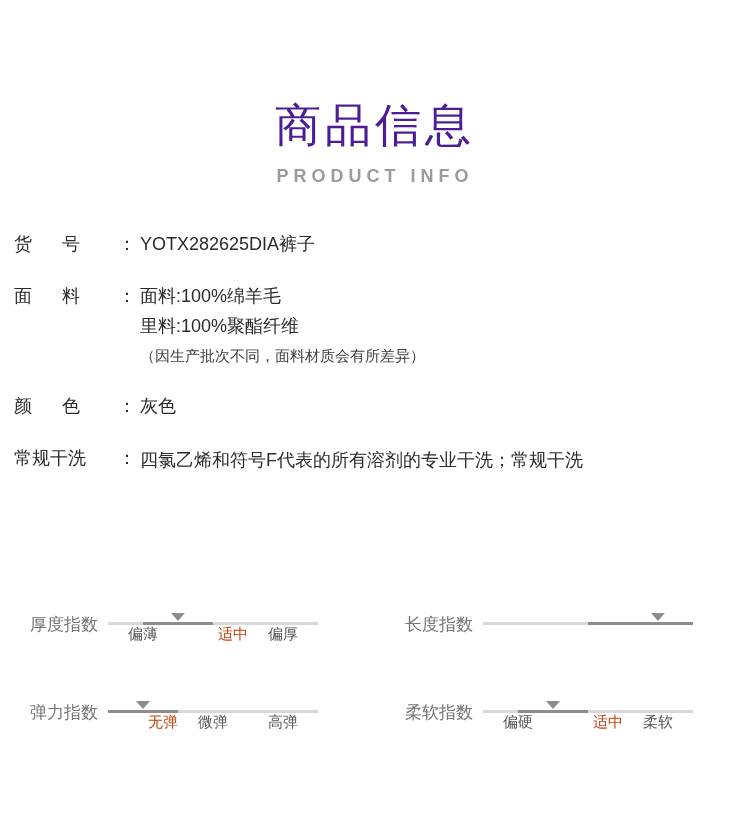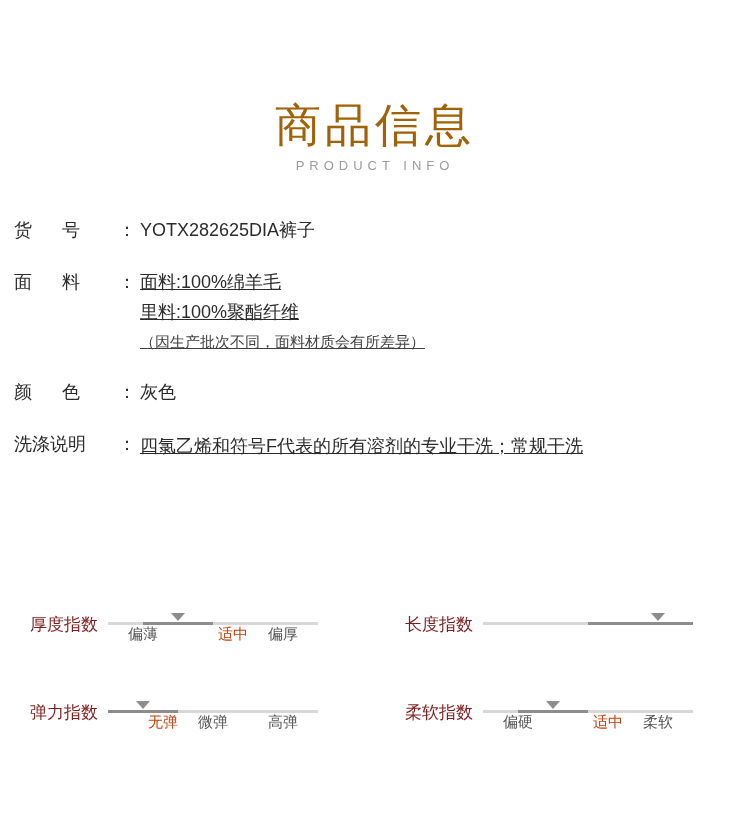--- a/index.html
+++ b/index.html
@@ -23,30 +23,30 @@
   }
 
   
   .header {
     text-align: center;
     padding-top: 96px;
   }
   .header-title {
     font-size: 46px;
     letter-spacing: 4px;
-    color: #a16207;
+    color: #4c1d95;
     font-weight: 400;
     line-height: 1.3;
   }
   .header-subtitle {
-    margin-top: 2px;
-    font-size: 13px;
+    margin-top: 10px;
+    font-size: 18px;
     letter-spacing: 5px;
     color: #9b9b9b;
-    font-weight: 400;
+    font-weight: 700;
   }
 
   
   .info {
     margin-top: 42px;
     padding-left: 14px;
     padding-right: 30px;
   }
   .info-row {
     display: flex;
@@ -70,21 +70,20 @@
   }
   .info-value {
     flex: 1 1 auto;
     font-size: 18px;
     color: #2b2b2b;
     line-height: 30px;
     padding-left: 4px;
   }
   .info-value .line {
     display: block;
-    text-decoration: underline;
   }
   .note {
     font-size: 15px;
     color: #404040;
     line-height: 26px;
     margin-top: 2px;
   }
   .wash-value {
     line-height: 34px;
   }
@@ -105,21 +104,21 @@
     width: 375px;
     display: flex;
     align-items: flex-start;
     box-sizing: border-box;
   }
   .meter.left { padding-left: 30px; }
   .meter.right { padding-left: 30px; }
 
   .meter-title {
     font-size: 17px;
-    color: #7f1d1d;
+    color: #737373;
     white-space: nowrap;
     line-height: 18px;
     padding-top: 16px;
     flex: 0 0 auto;
   }
   .meter-body {
     flex: 1 1 auto;
     margin-left: 10px;
     position: relative;
     width: 210px;
@@ -192,21 +191,21 @@
       </div>
     </div>
 
     <div class="info-row">
       <div class="info-label">颜      色</div>
       <div class="info-colon">：</div>
       <div class="info-value">灰色</div>
     </div>
 
     <div class="info-row">
-      <div class="info-label">洗涤说明</div>
+      <div class="info-label">常规干洗</div>
       <div class="info-colon">：</div>
       <div class="info-value wash-value">
         <span class="line">四氯乙烯和符号F代表的所有溶剂的专业干洗；常规干洗</span>
       </div>
     </div>
 
   </div>
 
   <div class="meters">
 

